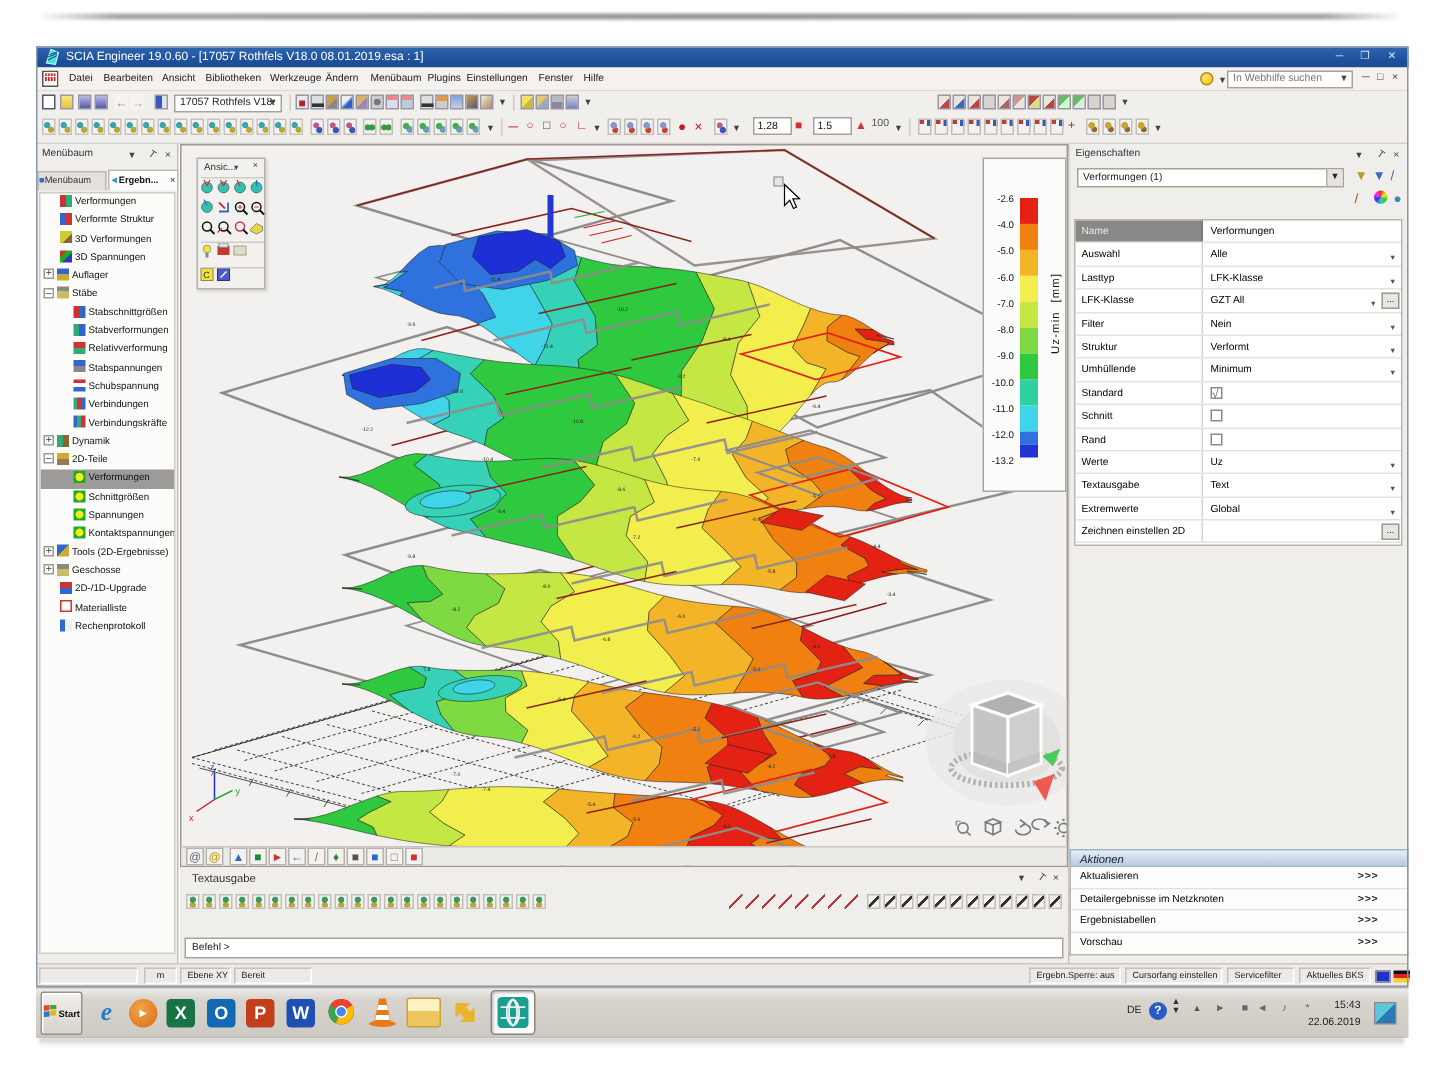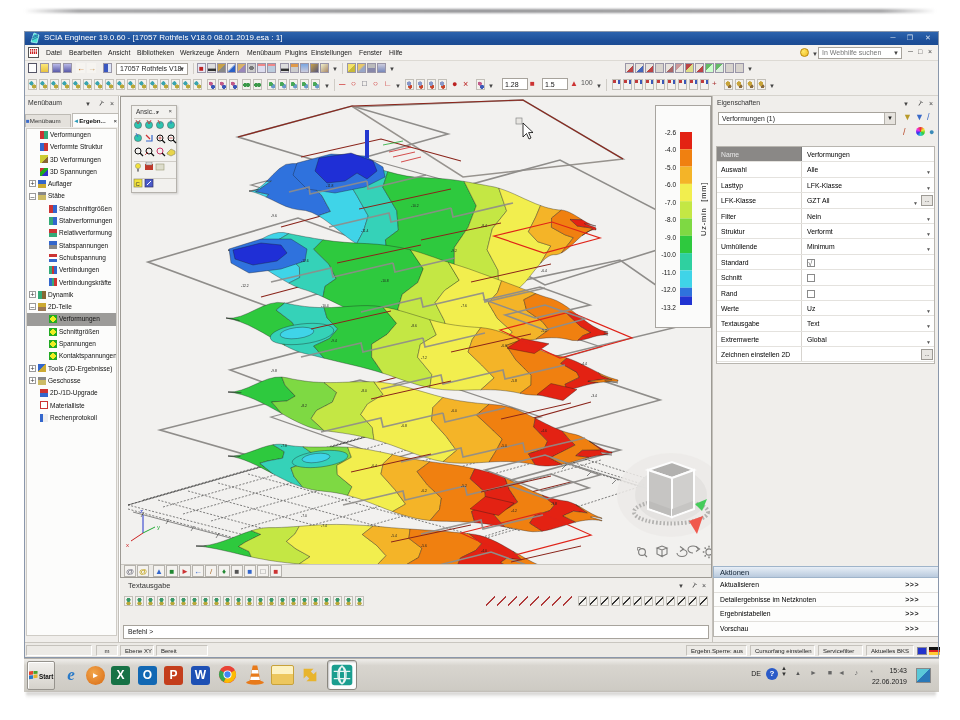--- a/index.html
+++ b/index.html
@@ -59,21 +59,21 @@
 #rp-head{position:absolute;left:4px;top:3px;font-size:6.8px;color:#333;}
 #rp-combo{position:absolute;left:5px;top:16px;width:178px;height:13px;background:#fff;border:1px solid #a7a39c;font-size:6.8px;line-height:12px;color:#222;padding-left:3px;}
 #grid{position:absolute;left:3px;top:50px;width:219px;height:218px;background:#fff;border:1px solid #b8b5af;font-size:6.8px;}
 .grow{position:relative;height:15.4px;line-height:15px;border-bottom:1px solid #e4e2de;white-space:nowrap;}
 .grow .c1{position:absolute;left:0;top:0;width:85px;height:100%;padding-left:4px;border-right:1px solid #d7d4cf;}
 .grow .c2{position:absolute;left:86px;top:0;padding-left:4px;}
 .grow .dd{position:absolute;right:3px;top:3px;font-size:5px;color:#555;}
 .grow .btn{position:absolute;right:1px;top:2px;width:12px;height:11px;background:#e8e6e2;border:1px solid #9d9a94;font-size:6px;line-height:8px;text-align:center;}
 .cb{display:inline-block;width:8px;height:8px;border:1px solid #8a8a8a;background:#fff;font-size:8px;line-height:8px;vertical-align:middle;}
 #aktionen{position:absolute;left:0px;top:470px;width:226px;height:72px;}
-#akt-head{height:12px;background:linear-gradient(180deg,#e7eef6,#b9cadd);border:1px solid #9fb4ca;font-size:7.5px;color:#123;padding-left:6px;line-height:11px;}
+#akt-head{height:12px;background:linear-gradient(180deg,#e7eef6,#b9cadd);border:1px solid #9fb4ca;font-size:7.5px;color:#123;padding-left:6px;line-height:11px;font-style:italic;}
 .arow{position:relative;height:14.6px;line-height:14.3px;background:#fdfdfc;border-bottom:1px solid #e2e0dc;font-size:6.8px;padding-left:6px;}
 .arow .ggg{position:absolute;right:19px;top:0;font-weight:bold;font-size:7px;letter-spacing:0.5px;color:#222;}
 
 #cmdpanel{left:120px;top:578px;width:592px;height:64px;background:#f0eeeb;}
 #cmd-input{position:absolute;left:3px;top:47px;width:586px;height:14px;background:#fff;border:1px solid #a7a39c;font-size:6.8px;line-height:12px;padding-left:4px;color:#222;}
 
 #statusbar{left:24px;top:642px;width:915px;height:16px;background:#eceae6;border-top:1px solid #c9c6c0;font-size:6px;color:#222;}
 .seg{position:absolute;top:2px;height:11px;border:1px solid #c5c2bc;border-right-color:#fff;border-bottom-color:#fff;line-height:10px;padding:0 4px;white-space:nowrap;}
 
 #taskbar{left:24px;top:658px;width:915px;height:34px;background:linear-gradient(180deg,#efedea,#d8d5cf 20%,#cdcac3);border-top:1px solid #b3b0aa;}

